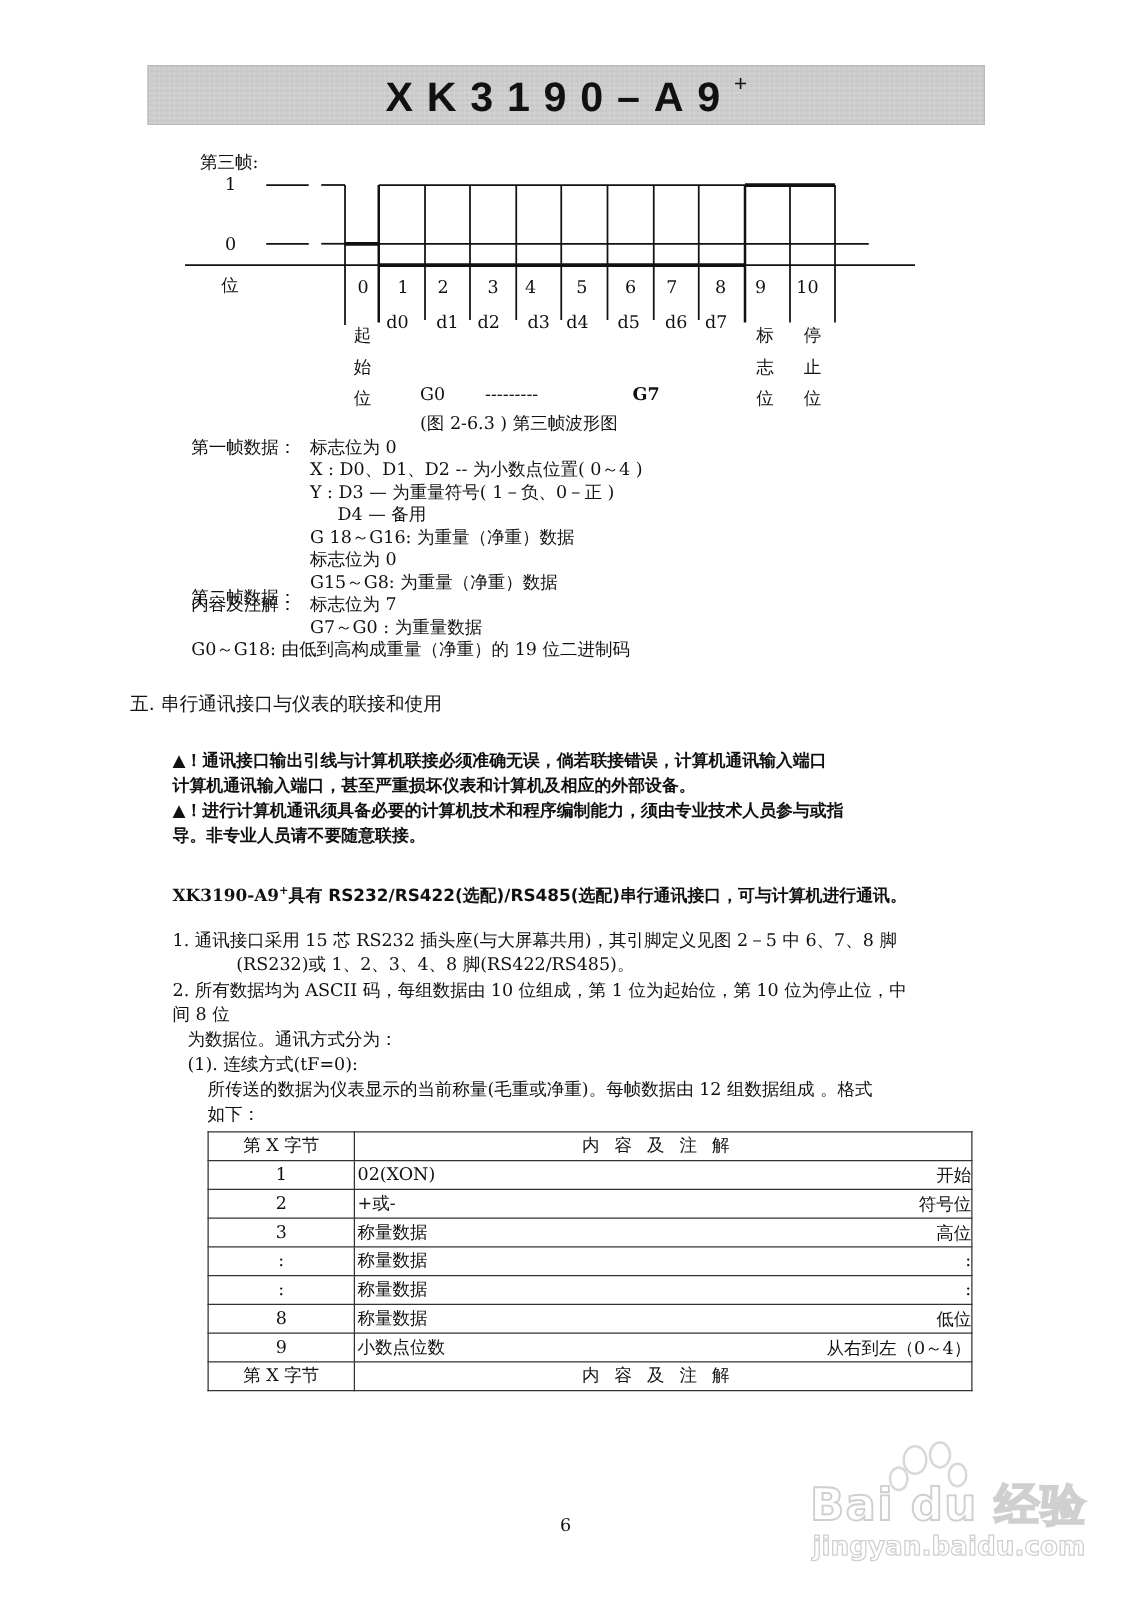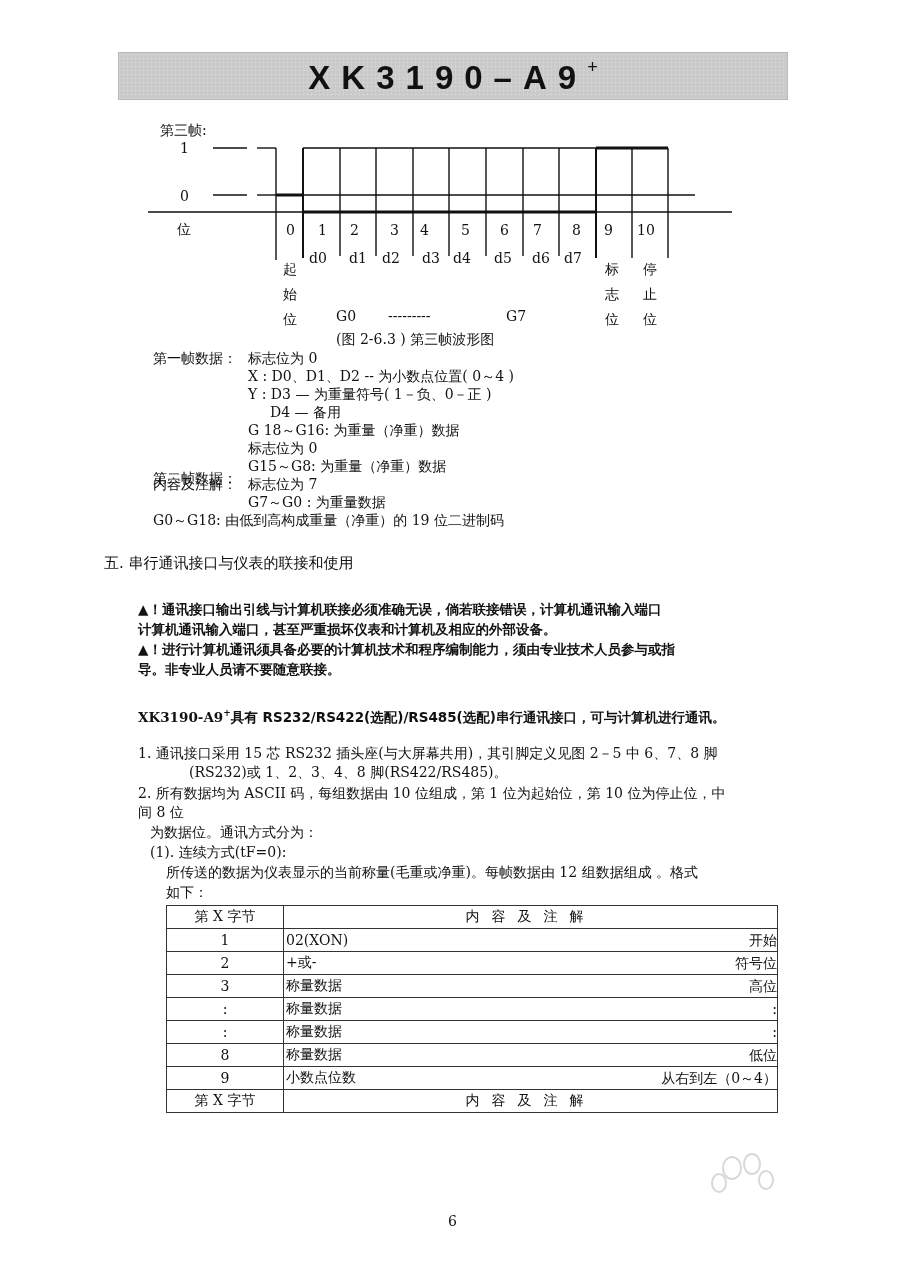--- a/index.html
+++ b/index.html
@@ -109,21 +109,21 @@
       <div>位</div>
   </div>
   <div class="vlbl" style="left:642px;top:257px;">
     <div>停</div>
       <div>止</div>
       <div>位</div>
   </div>
 
   <div class="lbl" style="left:336px;top:308px;">G0</div>
   <div class="lbl" style="left:388px;top:308px;">---------</div>
-  <div class="lbl" style="left:506px;top:308px;">G7</div>
+  <div class="lbl" style="left:506px;top:308px;font-weight:bold;">G7</div>
   <div class="lbl" style="left:336px;top:331px;">(图 2-6.3 ) 第三帧波形图</div>
 </div>
 
 <div class="abs t" style="left:153px;top:349px;">第一帧数据：</div>
 <div class="abs t" style="left:248px;top:349px;">标志位为 0</div>
 <div class="abs t" style="left:248px;top:367px;">X : D0、D1、D2 --  为小数点位置( 0～4 )</div>
 <div class="abs t" style="left:248px;top:385px;">Y : D3  —  为重量符号( 1－负、0－正 )</div>
 <div class="abs t" style="left:270px;top:403px;">D4  —  备用</div>
 <div class="abs t" style="left:248px;top:421px;">G 18～G16:  为重量（净重）数据</div>
 <div class="abs t" style="left:153px;top:439px;margin-top:30px;">第二帧数据：</div>
@@ -195,13 +195,15 @@
 
 <div class="abs watermark">
   <svg width="240" height="100" style="position:absolute;left:0;top:0;">
     <g fill="none" stroke="#d8d8d8" stroke-width="2">
       <ellipse cx="92" cy="18" rx="9" ry="11"></ellipse>
       <ellipse cx="112" cy="14" rx="8" ry="10"></ellipse>
       <ellipse cx="79" cy="33" rx="7" ry="9"></ellipse>
       <ellipse cx="126" cy="30" rx="7" ry="9"></ellipse>
     </g>
   </svg>
+  <div style="position:absolute;left:8px;top:30px;font-family:'DejaVu Sans',sans-serif;font-weight:bold;font-size:36px;color:#fff;-webkit-text-stroke:1.5px #cfcfcf;letter-spacing:1px;">Bai du 经验</div>
+  <div style="position:absolute;left:10px;top:75px;font-family:'DejaVu Sans',sans-serif;font-weight:bold;font-size:21px;color:#fff;-webkit-text-stroke:1px #cfcfcf;">jingyan.baidu.com</div>
 </div>
 
 </body></html>

